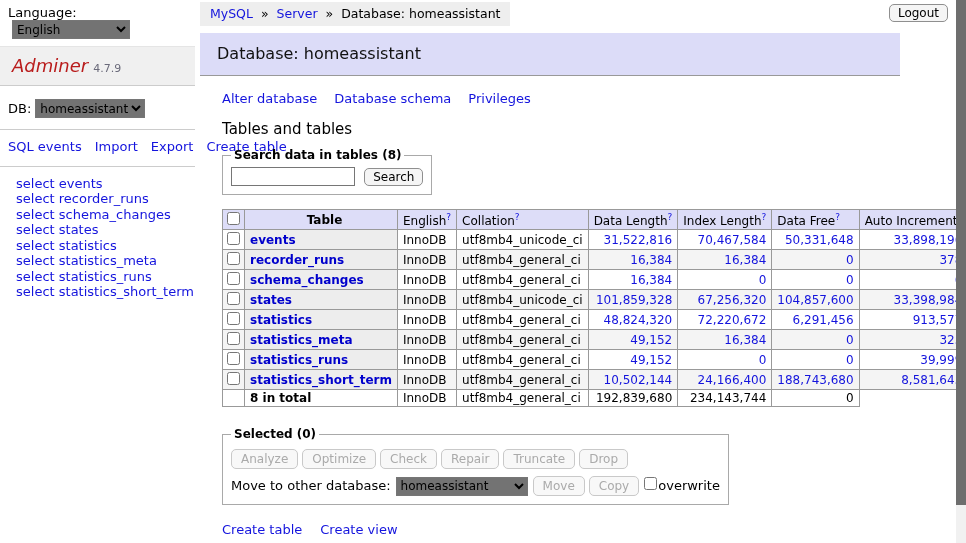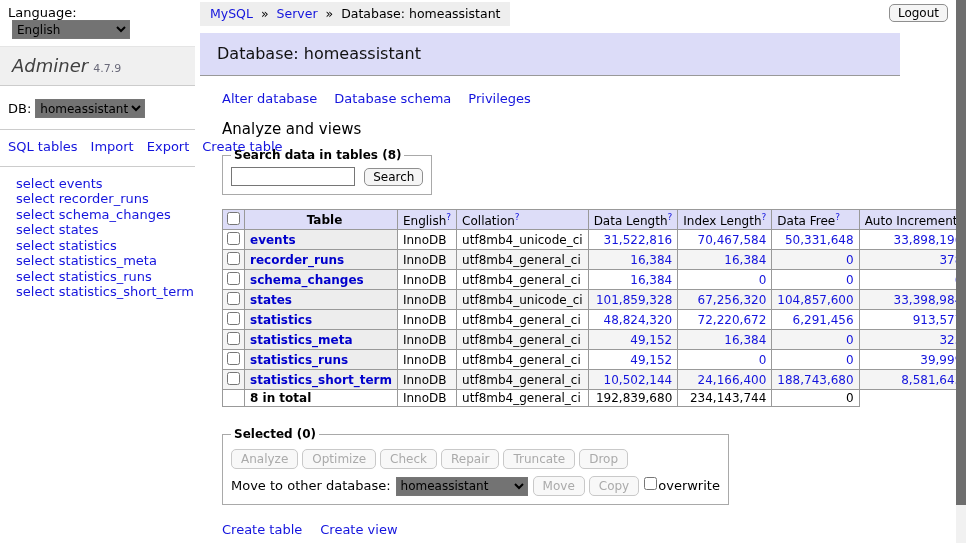--- a/index.html
+++ b/index.html
@@ -13,21 +13,21 @@
   select { font-size:12px; font-family:inherit; border:1px solid #767676; background:#737373; height:19px; }
   button { font-family:inherit; font-size:12px; background:#f5f5f5; border:1px solid #8f8f8f; border-radius:5px; padding:1px 8px; color:#000; }
   button:disabled,button.disabled { color:#aaa; border-color:#c9c9c9; background:#f8f8f8; }
   input[type=text] { border:1px solid #767676; height:19px; font-size:12px; padding:1px 3px; }
 
   
   #sidebar { position:absolute; left:0; top:0; width:195px; }
   .lang-row { padding:5px 8px 4px; }
   .lang-row select { width:118px; margin-left:4px; }
   .app-header { background:var(--c-sidebar_header_bg,#f0f0f0); border-bottom:1px solid #ccc; border-top:1px solid #e5e5e5; padding:8px 12px 9px; margin-top:3px; }
-  .app-name { font-size:18px; font-style:italic; color:#404040; }
+  .app-name { font-size:18px; font-style:italic; color:#b91c1c; }
   .app-version { font-size:11px; color:#6a6a7a; margin-left:5px; }
   .db-row { padding:13px 8px 11px; border-bottom:1px solid #ccc; }
   .db-row select { width:110px; margin-left:4px; }
   .actions { padding:8px 8px 9px; border-bottom:1px solid #ccc; line-height:1.45; width:195px; }
   .actions a { margin-right:13px; white-space:nowrap; }
   .tablelist { padding:9px 16px; line-height:15.5px; }
   .tablelist a { display:block; white-space:nowrap; }
 
   
   #content { position:absolute; left:200px; top:0; width:700px; }
@@ -79,21 +79,21 @@
 <div id="sidebar">
   <div class="lang-row">
     <span>Language:</span><select><option>English</option></select>
   </div>
   <div class="app-header">
     <span class="app-name">Adminer</span><span class="app-version">4.7.9</span>
   </div>
   <div class="db-row">
     <span>DB:</span><select><option>homeassistant</option></select>
   </div>
-  <div class="actions" id="sidebar-actions"><a>SQL tables</a><a>Import</a><a>Export</a><a>Create table</a></div>
+  <div class="actions" id="sidebar-actions"><a>SQL events</a><a>Import</a><a>Export</a><a>Create table</a></div>
   <div class="tablelist" id="sidebar-tables">
       <a>select events</a>
       <a>select recorder_runs</a>
       <a>select schema_changes</a>
       <a>select states</a>
       <a>select statistics</a>
       <a>select statistics_meta</a>
       <a>select statistics_runs</a>
       <a>select statistics_short_term</a>
     </div>
@@ -101,21 +101,21 @@
 
 <button id="logout-btn">Logout</button>
 
 <div id="content">
   <span class="breadcrumb" id="breadcrumb"><a>MySQL</a><span class="sep"> » </span><a>Server</a><span class="sep"> » </span><span>Database: homeassistant</span></span>
   <h2 class="page-title">Database: homeassistant</h2>
 
   <div class="inner">
     <div class="links-row" id="nav-links"><a>Alter database</a><a>Database schema</a><a>Privileges</a></div>
 
-    <h3>Analyze and views</h3>
+    <h3>Tables and tables</h3>
 
     <fieldset class="search-fs">
       <legend>Search data in tables (8)</legend>
       <input type="text" value="" style="">
       <button>Search</button>
     </fieldset>
 
     <table class="db">
       <thead>
           <tr id="thead-row">

